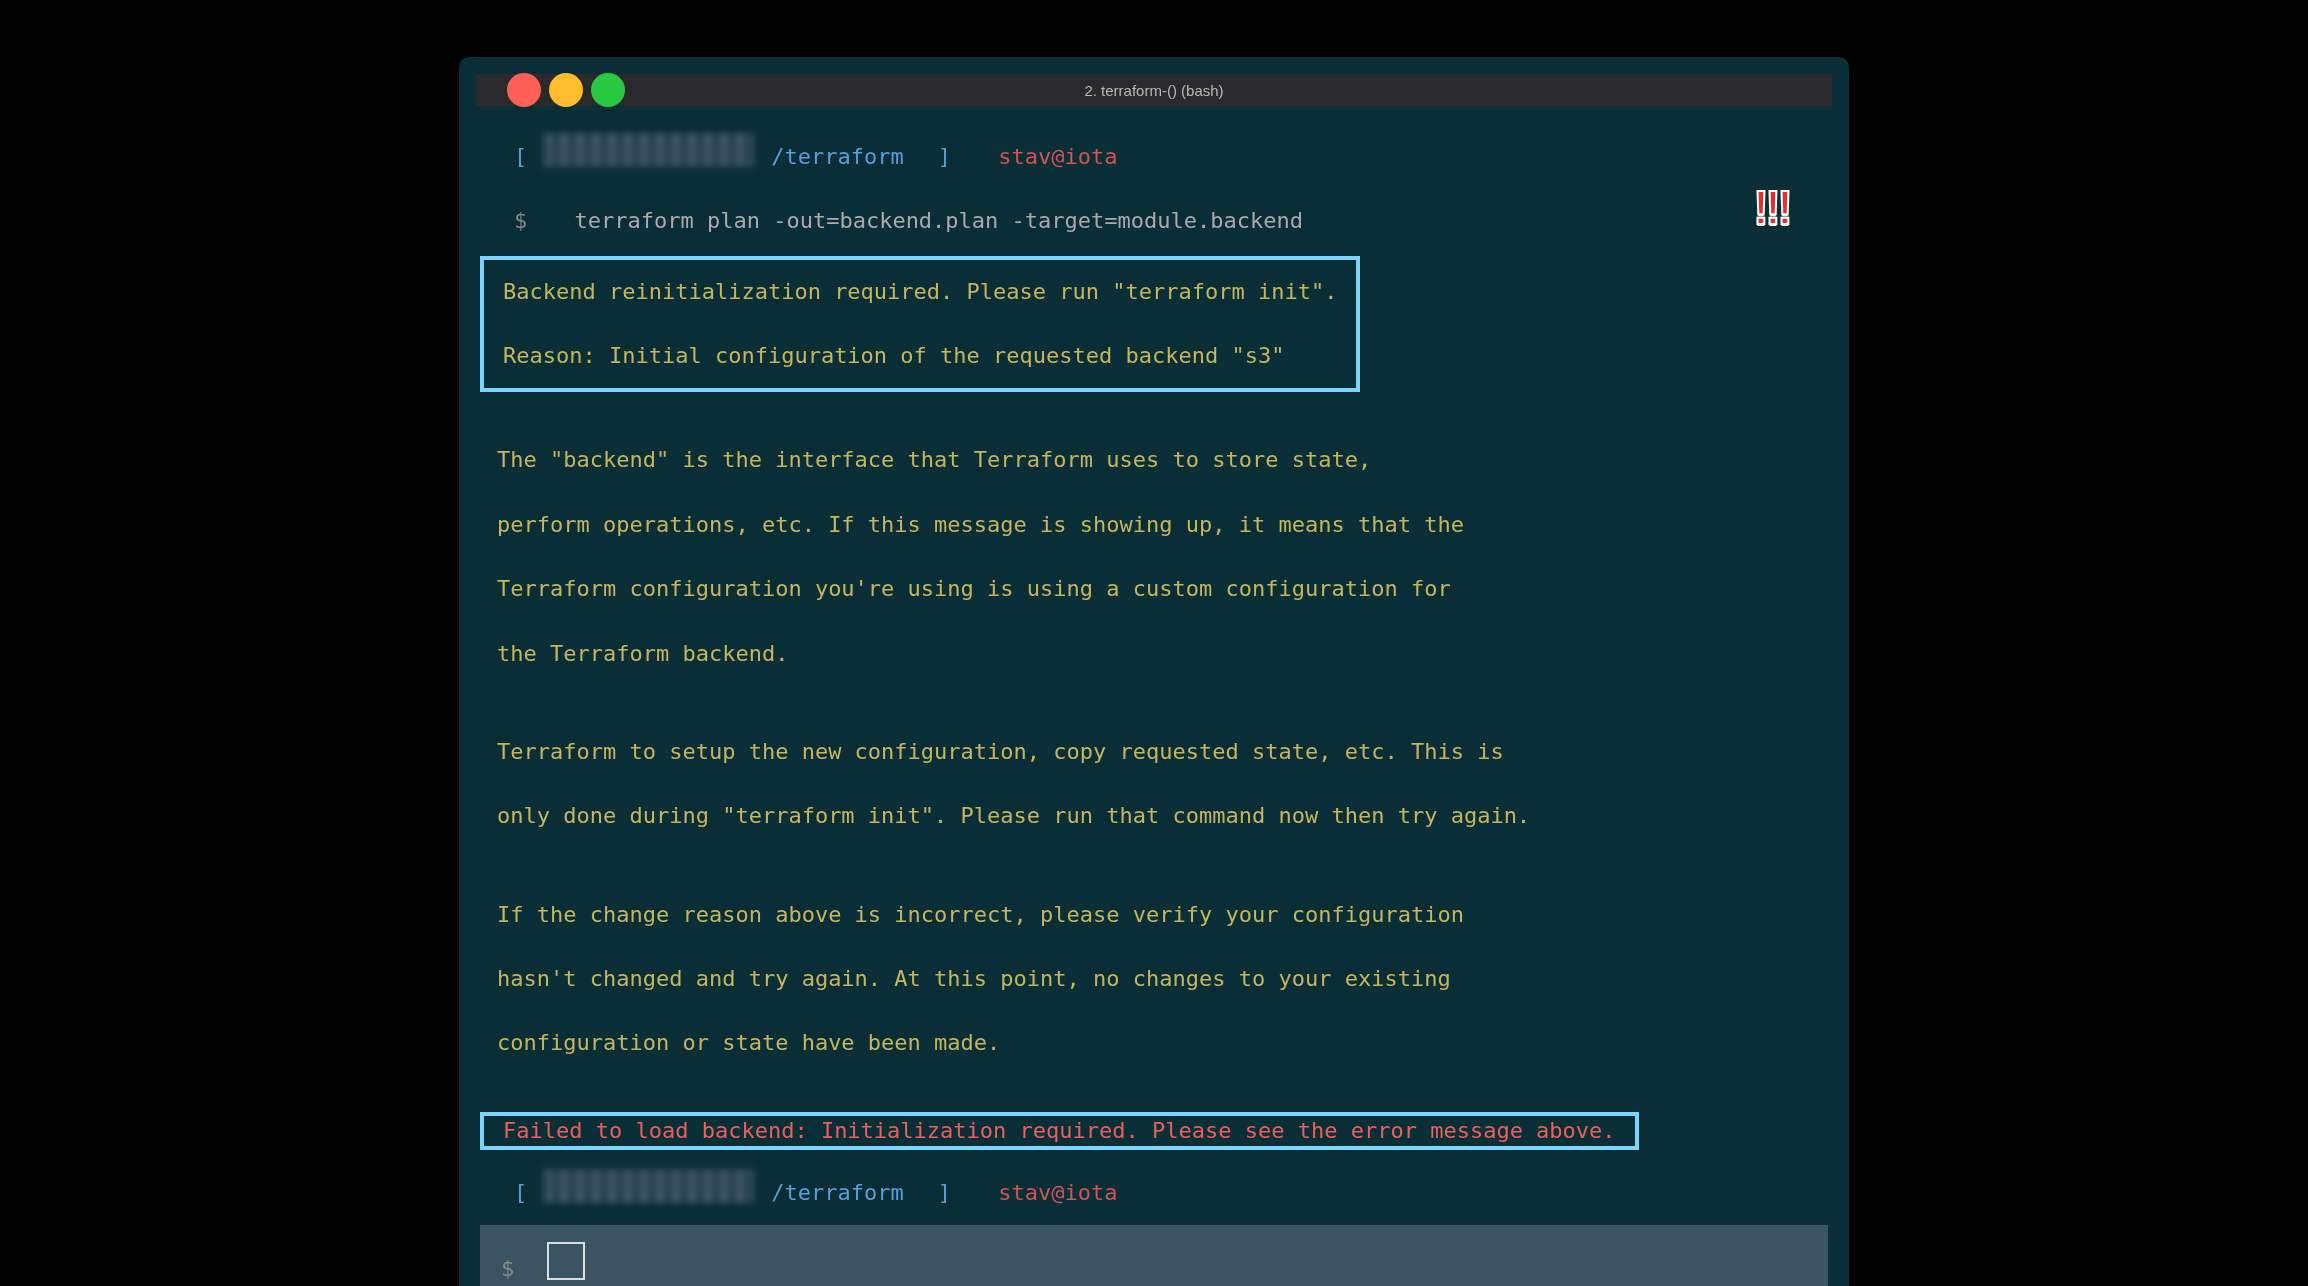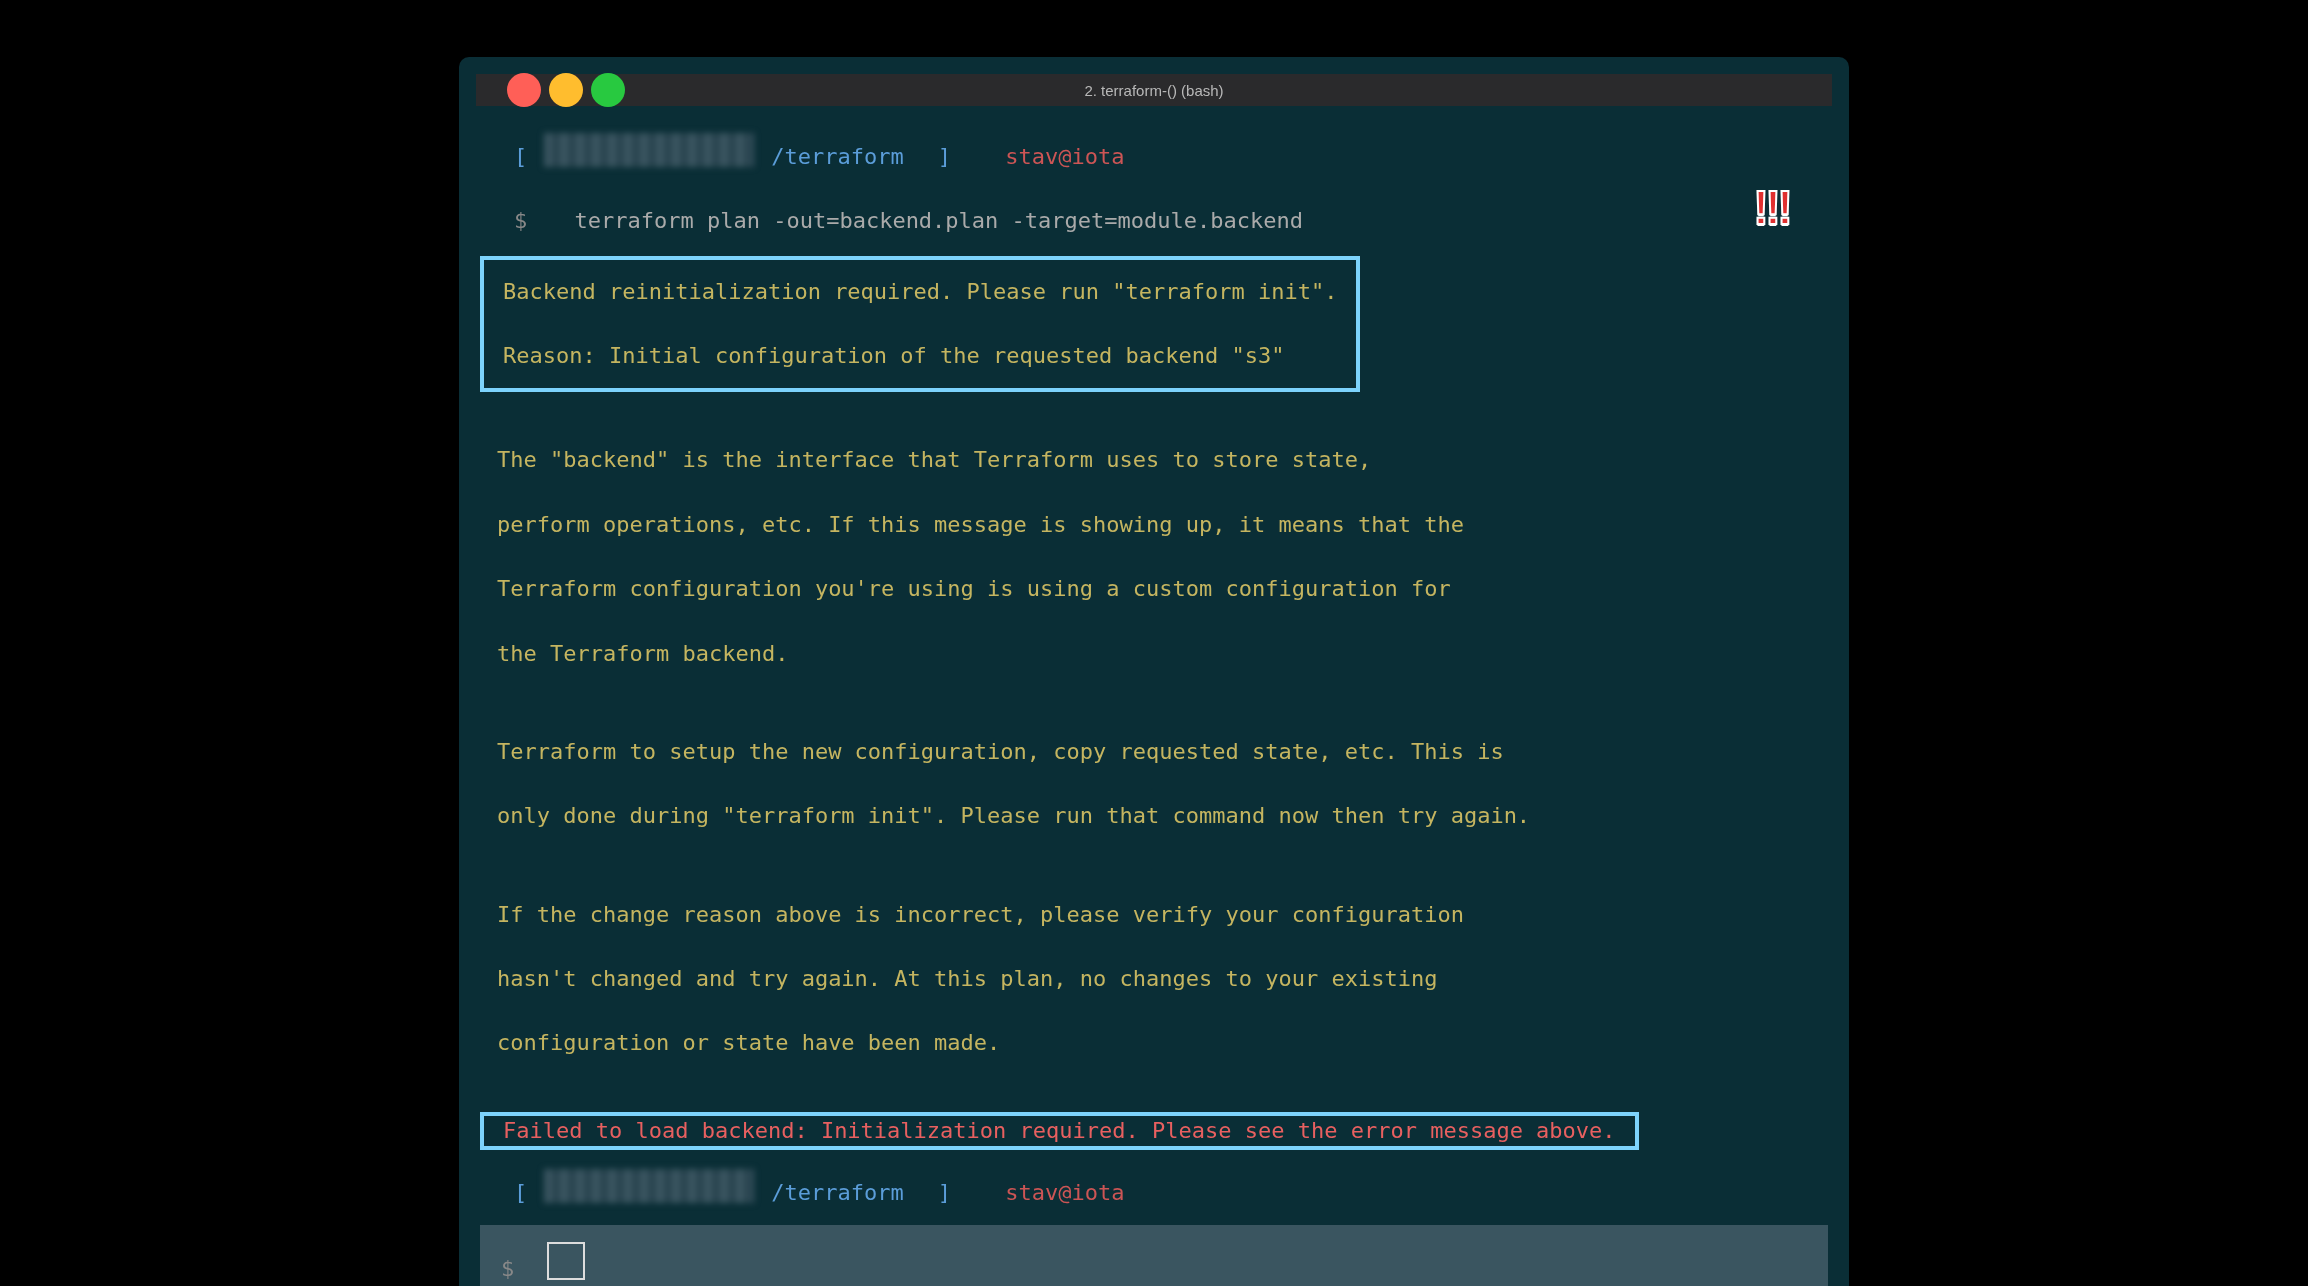--- a/index.html
+++ b/index.html
@@ -58,21 +58,21 @@
       font-size: 22px;
       line-height: 1.38;
       position: relative;
     }
     .line {
       white-space: pre-wrap;
       color: #c5b560;
     }
     .bracket { color: #5b9dd9; }
     .path { color: #5b9dd9; text-align: center; }
-    .userhost { color: #cc5555; margin-left: 7px; }
+    .userhost { color: #cc5555; }
     .prompt-sym { color: #888; }
     .cmd { color: #aaa; }
     .redacted {
       display: inline-block;
       width: 210px;
       height: 22px;
       vertical-align: -3px;
       background: repeating-linear-gradient(90deg, #3a5560, #3a5560 8px, #2a4550 8px, #2a4550 16px);
       filter: blur(3px);
     }
@@ -154,21 +154,21 @@
     <div class="line body-text">the Terraform backend.</div>
 
     <div class="blank-line"></div>
 
     <div class="line body-text">Terraform to setup the new configuration, copy requested state, etc. This is</div>
     <div class="line body-text">only done during "terraform init". Please run that command now then try again.</div>
 
     <div class="blank-line"></div>
 
     <div class="line body-text">If the change reason above is incorrect, please verify your configuration</div>
-    <div class="line body-text">hasn't changed and try again. At this plan, no changes to your existing</div>
+    <div class="line body-text">hasn't changed and try again. At this point, no changes to your existing</div>
     <div class="line body-text">configuration or state have been made.</div>
 
     <div class="blank-line"></div>
 
     <div class="box-red">
       <span class="line error-red">Failed to load backend: Initialization required. Please see the error message above.</span>
     </div>
 
     <div class="line"><span class="bracket">[</span><span class="redacted"></span><span class="path">/terraform</span><span class="bracket">] </span><span class="userhost">stav@iota</span></div>
 

